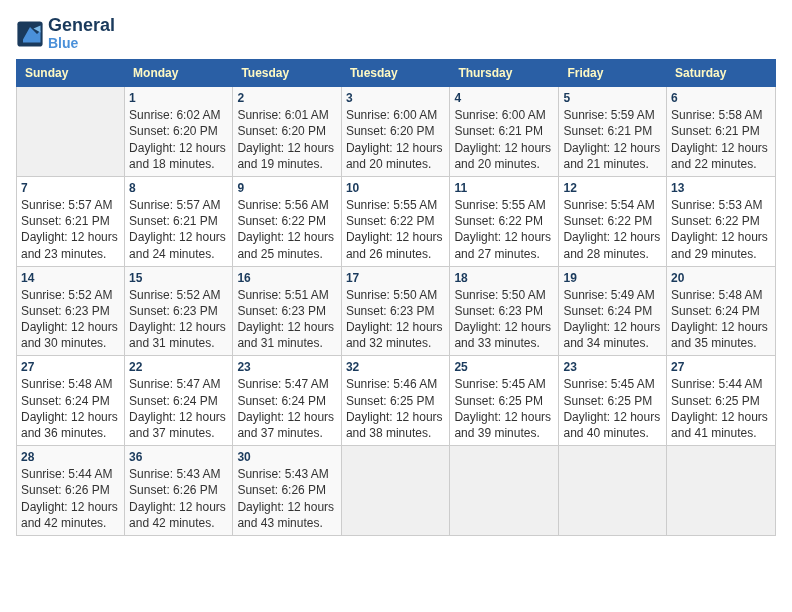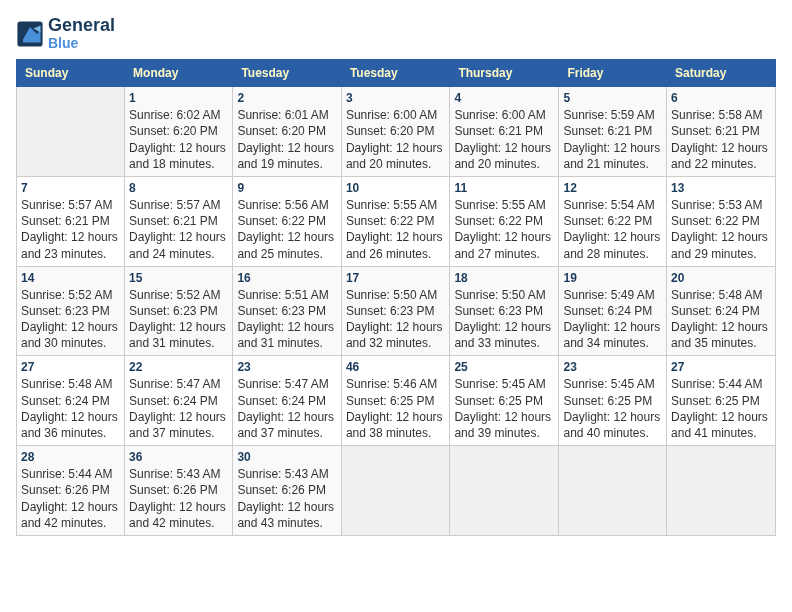--- a/index.html
+++ b/index.html
@@ -326,21 +326,21 @@
         <td>
         <div class="day-num">23</div>
         <div class="day-info">
           Sunrise: 5:47 AM<br>
           Sunset: 6:24 PM<br>
           Daylight: 12 hours<br>
           and 37 minutes.
         </div>
       </td>
         <td>
-        <div class="day-num">46</div>
+        <div class="day-num">32</div>
         <div class="day-info">
           Sunrise: 5:46 AM<br>
           Sunset: 6:25 PM<br>
           Daylight: 12 hours<br>
           and 38 minutes.
         </div>
       </td>
         <td>
         <div class="day-num">25</div>
         <div class="day-info">

